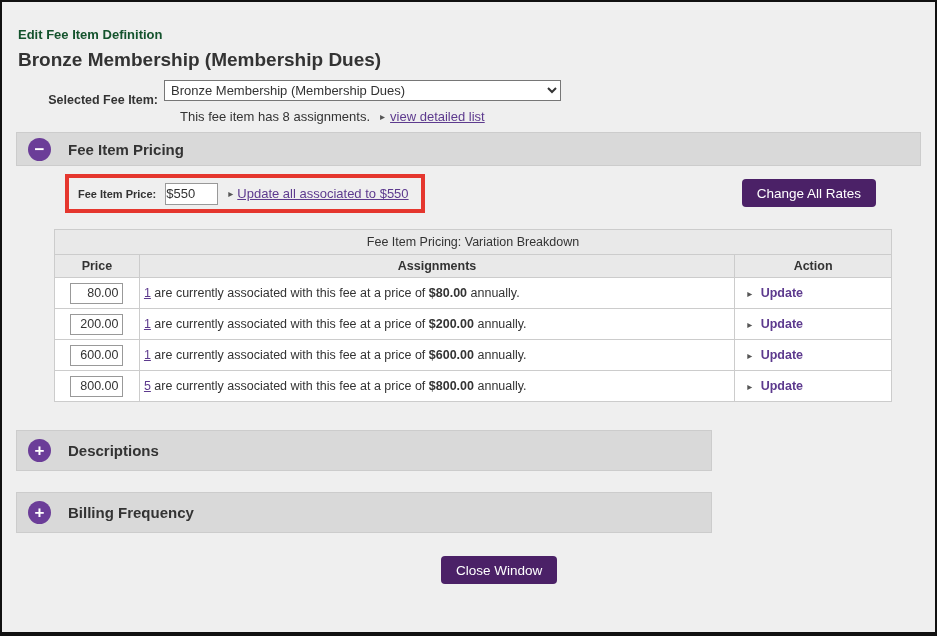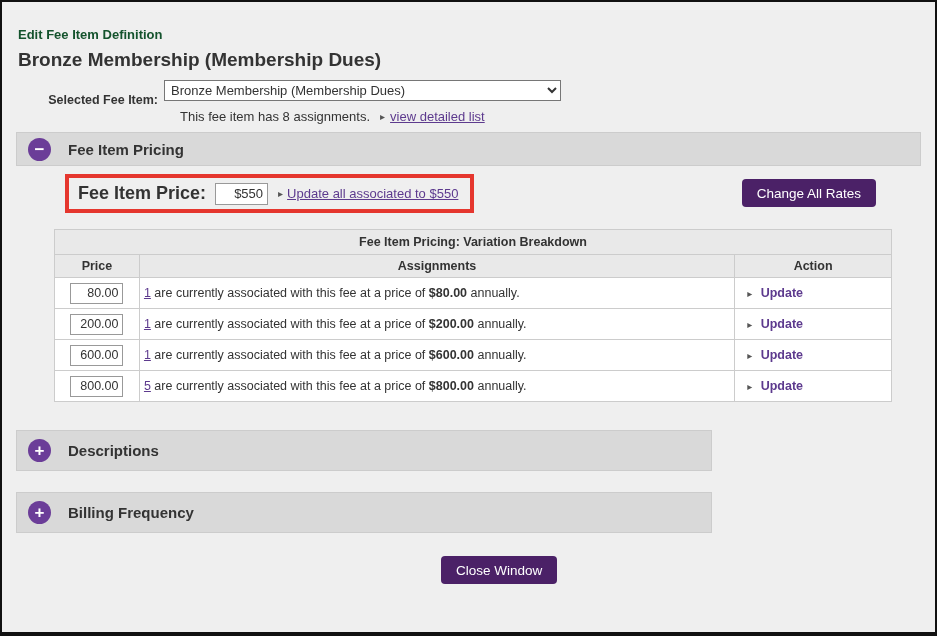--- a/index.html
+++ b/index.html
@@ -48,44 +48,44 @@
   }
   .bar-title { font-size: 15px; font-weight: bold; margin-left: 17px; color: #333; }
   
   .pricing-controls { position: relative; height: 39px; margin-top: 8px; }
   .red-box {
     position: absolute; left: 63px; top: 0;
     border: 4px solid #e5362e; background: #efefef;
     display: inline-flex; align-items: center;
     height: 39px; padding: 0 12px 0 9px;
   }
-  .price-label { font-size: 18px; font-weight: bold; margin-right: 9px; }
+  .price-label { font-size: 11px; font-weight: bold; margin-right: 9px; }
   .price-input {
     width: 53px; height: 22px; border: 1px solid #999999; background: #fff;
     font-size: 13px; font-family: "Liberation Sans", sans-serif;
-    text-align: right; padding-right: 4px; color: #333;
+    text-align: left; padding-right: 4px; color: #333;
   }
   .red-box .arrow-glyph { margin: 0 4px 0 10px; }
   .update-all-link { font-size: 13px; }
   .btn {
     background: #4b2167; color: #ffffff; border: none; border-radius: 4px;
     font-family: "Liberation Sans", sans-serif; font-size: 13.5px;
     height: 28px; padding: 0 15px; cursor: pointer;
   }
   .change-all-btn { position: absolute; right: 59px; top: 5px; }
   
   .breakdown-table {
     margin: 16px 0 0 52px; width: 838px;
     border-collapse: collapse; background: #ffffff;
   }
   .breakdown-table th, .breakdown-table td {
     border: 1px solid #cccccc; font-size: 12.5px;
   }
   .caption-row th {
-    background: #e9e9e9; height: 25px; text-align: center; font-weight: bold;
+    background: #e9e9e9; height: 25px; text-align: center; font-weight: normal;
   }
   .colhead-row th {
     background: #e9e9e9; height: 23px; text-align: center; font-weight: bold;
   }
   .col-price { width: 85px; }
   .col-assign { width: 596px; }
   .col-action { width: 157px; }
   .data-row td { height: 31px; background: #ffffff; }
   .cell-price { text-align: center; }
   .row-price-input {

